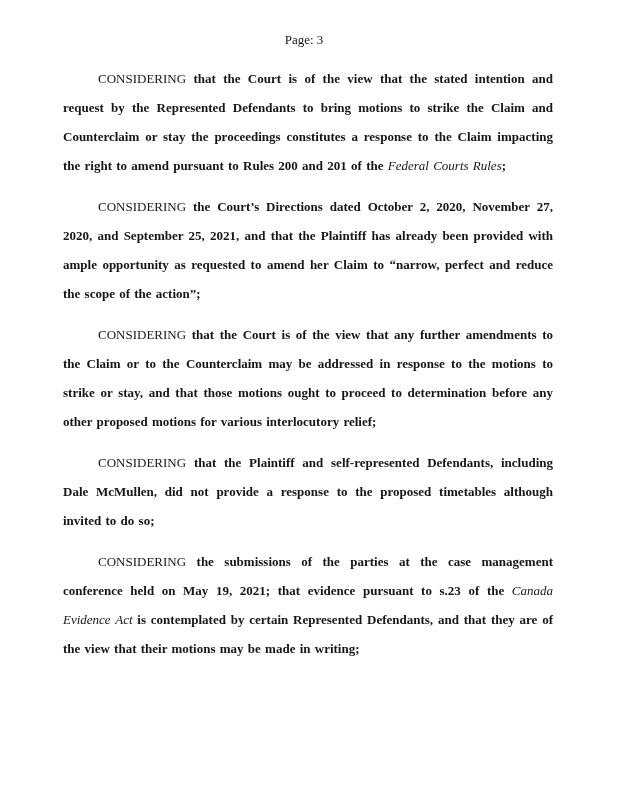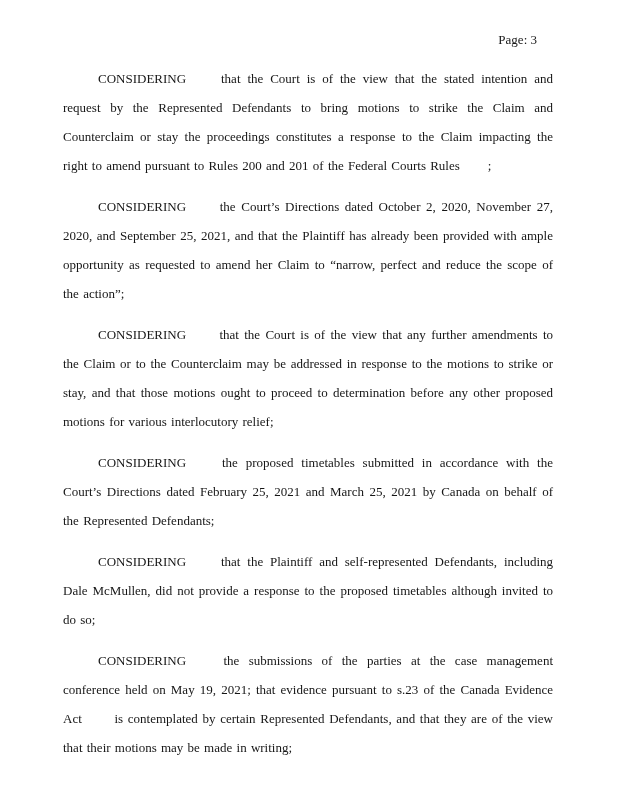--- a/index.html
+++ b/index.html
@@ -16,42 +16,41 @@
     box-sizing: border-box;
     width: 624px;
     height: 808px;
     background: #ffffff;
     padding: 30px 71px 0 63px;
     font-family: "Liberation Serif", "DejaVu Serif", serif;
     font-size: 13px;
     color: #161616;
   }
   .page-header {
-    text-align: right;
+    text-align: center;
     line-height: 20px;
-    margin: 0 16px 14px 0;
+    margin: 0 8px 14px 0;
   }
   .doc-body p.para {
     margin: 0 0 12px 0;
     line-height: 29px;
     text-align: justify;
     text-indent: 35px;
     word-spacing: 1px;
   }
   .run.bold   { font-weight: normal; }
-  .run.italic { }
-  .run.normal { font-weight: normal; font-style: normal; margin-left: 28px; }
+  .run.italic { font-style: italic; }
+  .run.normal { font-weight: bold; font-style: normal; }
 </style>
 </head>
 <body>
 
 <div class="page">
   <div class="page-header">Page: 3</div>
 
   <div class="doc-body">
     <p class="para"><span class="run bold">CONSIDERING</span><span class="run normal"> that the Court is of the view that the stated intention and request by the Represented Defendants to bring motions to strike the Claim and Counterclaim or stay the proceedings constitutes a response to the Claim impacting the right to amend pursuant to Rules 200 and 201 of the </span><span class="run italic">Federal Courts Rules</span><span class="run normal">;</span></p>
     <p class="para"><span class="run bold">CONSIDERING</span><span class="run normal"> the Court’s Directions dated October 2, 2020, November 27, 2020, and September 25, 2021, and that the Plaintiff has already been provided with ample opportunity as requested to amend her Claim to “narrow, perfect and reduce the scope of the action”;</span></p>
     <p class="para"><span class="run bold">CONSIDERING</span><span class="run normal"> that the Court is of the view that any further amendments to the Claim or to the Counterclaim may be addressed in response to the motions to strike or stay, and that those motions ought to proceed to determination before any other proposed motions for various interlocutory relief;</span></p>
-    <p class="para"><span class="run bold">CONSIDERING</span><span class="run normal"> the proposed timetables submitted in accordance with the Court’s Directions dated February 25, 2021 and March 25, 2021 by Canada on behalf of the Represented Defendants;</span></p>
     <p class="para"><span class="run bold">CONSIDERING</span><span class="run normal"> that the Plaintiff and self-represented Defendants, including Dale McMullen, did not provide a response to the proposed timetables although invited to do so;</span></p>
     <p class="para"><span class="run bold">CONSIDERING</span><span class="run normal"> the submissions of the parties at the case management conference held on May 19, 2021; that evidence pursuant to s.23 of the </span><span class="run italic">Canada Evidence Act</span><span class="run normal"> is contemplated by certain Represented Defendants, and that they are of the view that their motions may be made in writing;</span></p>
   </div>
 </div>
 
 </body></html>

